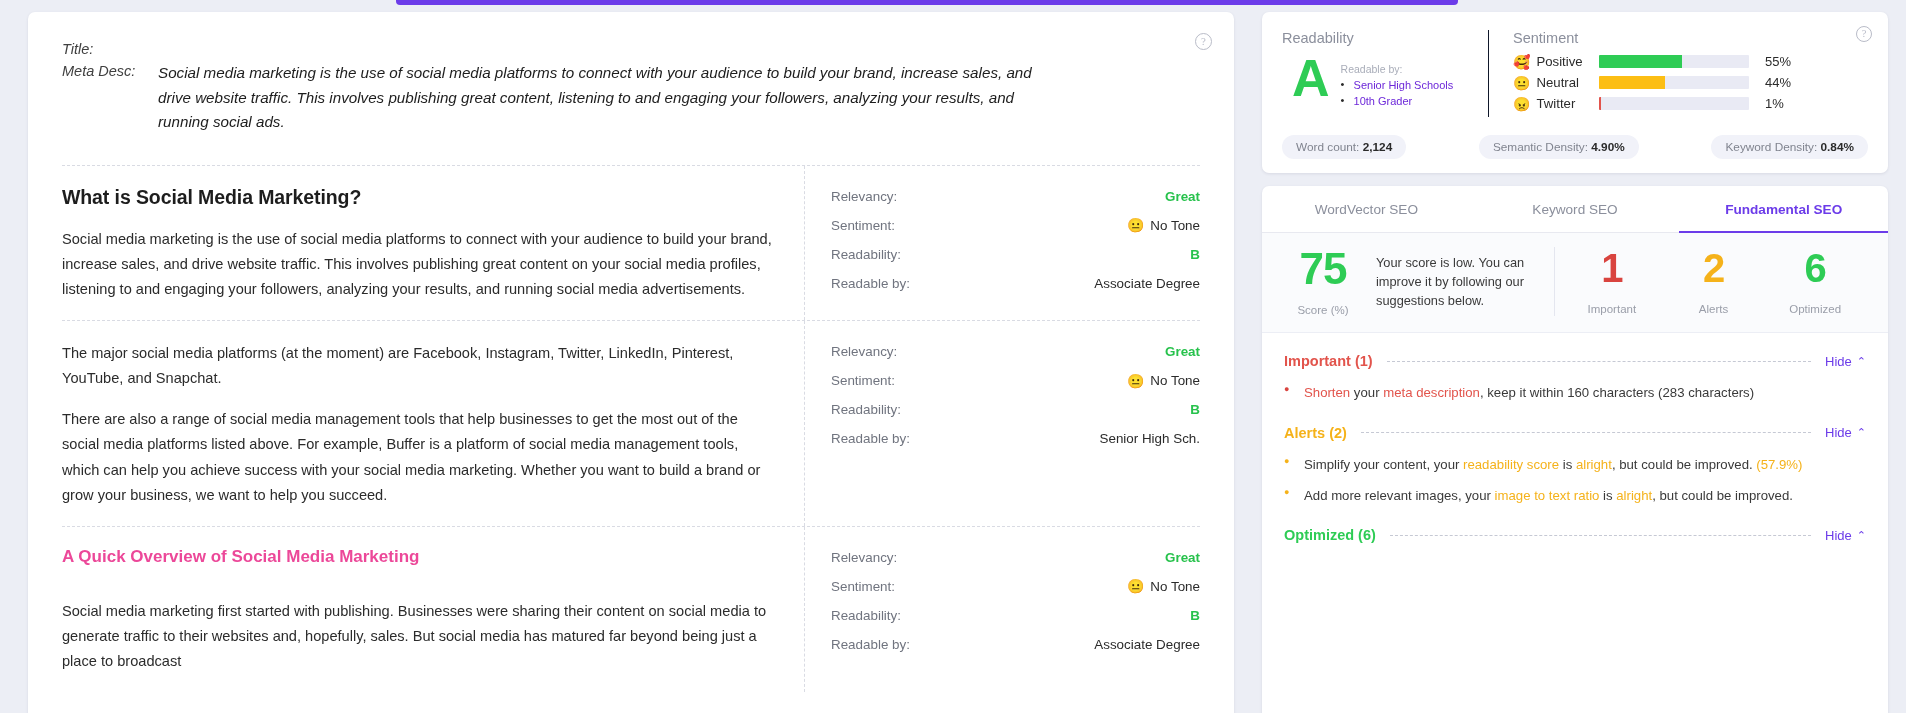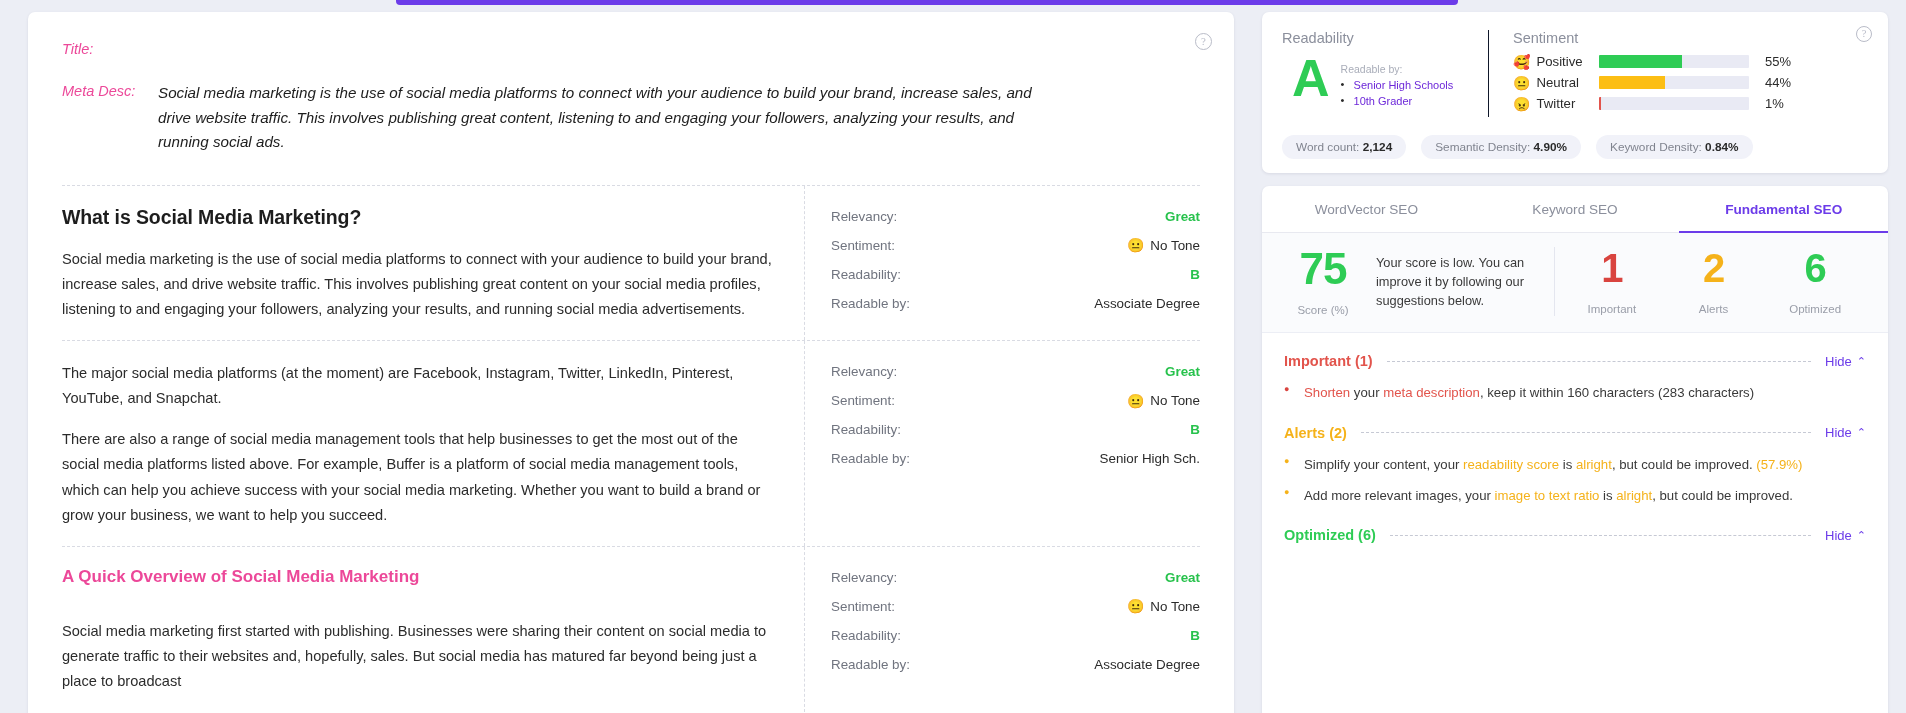--- a/index.html
+++ b/index.html
@@ -31,32 +31,32 @@
   .help-circle {
     position: absolute; top: 21px; right: 22px;
     width: 17px; height: 17px; border-radius: 50%;
     border: 1.4px solid #b9bcc8; color: #b9bcc8;
     font-size: 11px; line-height: 15px; text-align: center;
     font-family: "Liberation Serif", serif; cursor: pointer;
   }
   .meta-row { display: flex; align-items: flex-start; margin-bottom: 4px; }
   .meta-label {
     width: 96px; flex: 0 0 96px;
-    font-style: italic; color: #ec4899; font-size: 14.5px;
+    font-style: italic; color: #404040; font-size: 14.5px;
     padding-top: 7px;
   }
   .meta-title {
     font-style: italic; font-weight: bold; font-size: 21.5px;
     color: #1d1d1d; letter-spacing: -0.1px;
   }
   .meta-desc {
     font-style: italic; font-size: 15.2px; color: #1d1d1d;
     line-height: 1.62; max-width: 880px;
   }
-  .meta-row.desc { margin-top: 24px; }
+  .meta-row.desc { margin-top: 4px; }
   .meta-row.desc .meta-label { padding-top: 2px; }
 
   .hr-dash {
     border: 0; border-top: 1px dashed #d9dbe3;
     margin: 30px 0 0 0;
   }
 
   
   .block { display: flex; align-items: flex-start; }
   .block-left { width: 740px; flex: 0 0 740px; padding: 20px 20px 18px 0; }
@@ -131,21 +131,21 @@
   .readable-by li::before {
     content: "•"; position: absolute; left: 0; top: -1px; color: #2b2b2b;
   }
 
   .sent-row { display: flex; align-items: center; margin-bottom: 6px; font-size: 13.2px; }
   .sent-name { width: 86px; flex: 0 0 86px; display: flex; align-items: center; gap: 6px; color: #2b2b2b;}
   .bar-track { width: 150px; height: 13px; background: #e9eaf4; border-radius: 1px; position: relative; overflow: hidden;}
   .bar-fill { height: 100%; }
   .sent-pct { margin-left: 16px; font-size: 13px; color: #2b2b2b; }
 
-  .chips { display: flex; gap: 15px; margin-top: 18px; }
+  .chips { display: flex; gap: 15px; margin-top: 18px; justify-content: space-between; }
   .chip {
     background: #f1f2f9; color: #80848f;
     border-radius: 13px; padding: 5px 14px; font-size: 11.8px;
     white-space: nowrap;
   }
   .chip b { color: #2b2b2b; font-weight: bold; }
 
   
   .tabs { display: flex; border-bottom: 1px solid #e8e9f0; justify-content: space-between; }
   .tab {

